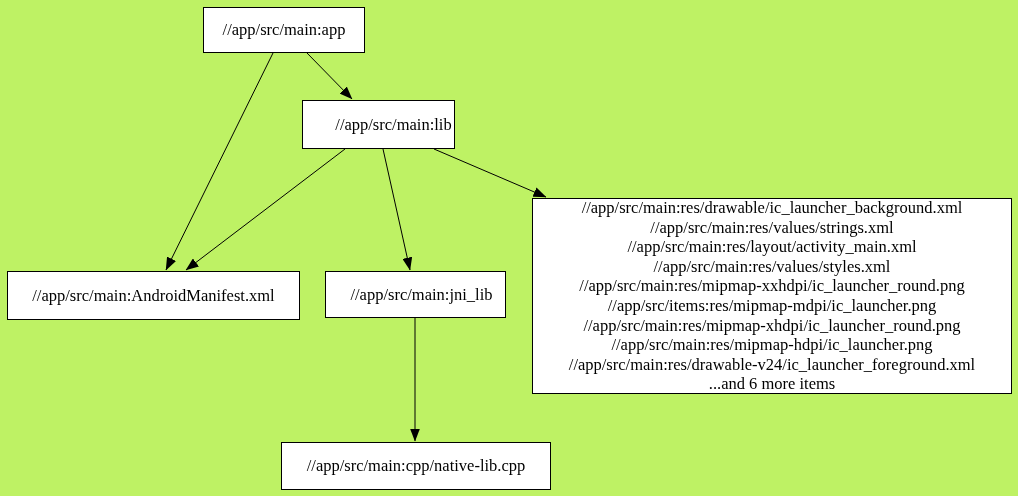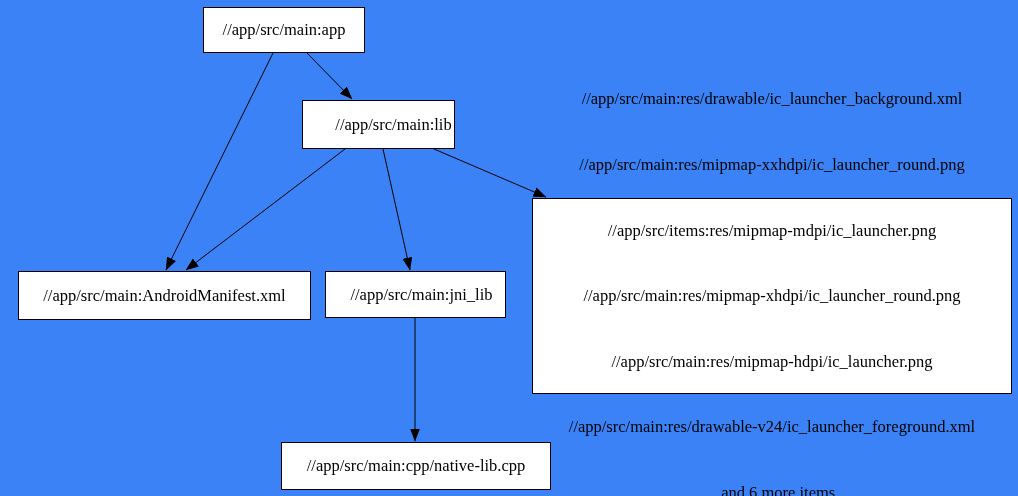--- a/index.html
+++ b/index.html
@@ -4,21 +4,21 @@
 <style>
   html, body {
     margin: 0;
     padding: 0;
     background: #ffffff;
   }
   #canvas {
     position: relative;
     width: 1018px;
     height: 496px;
-    background: #3b82f6;
+    background: #bef264;
     font-family: "Liberation Serif", "DejaVu Serif", serif;
     color: #000000;
     overflow: hidden;
   }
   #edges {
     position: absolute;
     left: 0;
     top: 0;
     width: 1018px;
     height: 496px;
@@ -31,24 +31,24 @@
     display: flex;
     align-items: center;
     justify-content: center;
     text-align: center;
     font-size: 16.5px;
     line-height: 19.6px;
     white-space: nowrap;
   }
   .node-app        { left: 203px; top: 7px;   width: 162px; height: 46px; }
   .node-lib        { left: 302px; top: 100px; width: 153px; height: 49px; padding-left: 30px; }
-  .node-manifest   { left: 18px;   top: 271px; width: 293px; height: 49px; }
+  .node-manifest   { left: 7px;   top: 271px; width: 293px; height: 49px; }
   .node-jni        { left: 325px; top: 271px; width: 181px; height: 47px; padding-left: 12px; }
   .node-res        { left: 532px; top: 198px; width: 480px; height: 196px;
-                     flex-direction: column; gap: 46px; }
+                     flex-direction: column; }
   .node-native     { left: 281px; top: 442px; width: 270px; height: 48px; }
   .res-line {
     display: block;
     width: 100%;
     text-align: center;
   }
 </style>
 </head>
 <body>
 
@@ -81,20 +81,23 @@
   <div class="node node-manifest">
     <span>//app/src/main:AndroidManifest.xml</span>
   </div>
 
   <div class="node node-jni">
     <span>//app/src/main:jni_lib</span>
   </div>
 
   <div class="node node-res">
     <span class="res-line">//app/src/main:res/drawable/ic_launcher_background.xml</span>
+    <span class="res-line">//app/src/main:res/values/strings.xml</span>
+    <span class="res-line">//app/src/main:res/layout/activity_main.xml</span>
+    <span class="res-line">//app/src/main:res/values/styles.xml</span>
     <span class="res-line">//app/src/main:res/mipmap-xxhdpi/ic_launcher_round.png</span>
     <span class="res-line">//app/src/items:res/mipmap-mdpi/ic_launcher.png</span>
     <span class="res-line">//app/src/main:res/mipmap-xhdpi/ic_launcher_round.png</span>
     <span class="res-line">//app/src/main:res/mipmap-hdpi/ic_launcher.png</span>
     <span class="res-line">//app/src/main:res/drawable-v24/ic_launcher_foreground.xml</span>
     <span class="res-line">...and 6 more items</span>
   </div>
 
   <div class="node node-native">
     <span>//app/src/main:cpp/native-lib.cpp</span>

